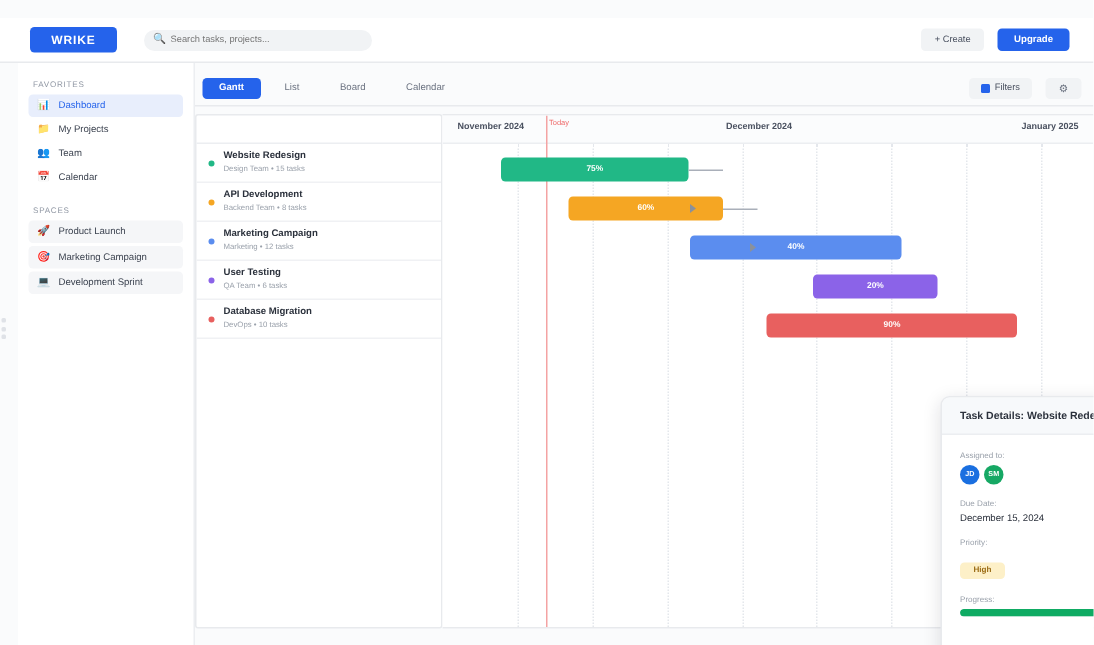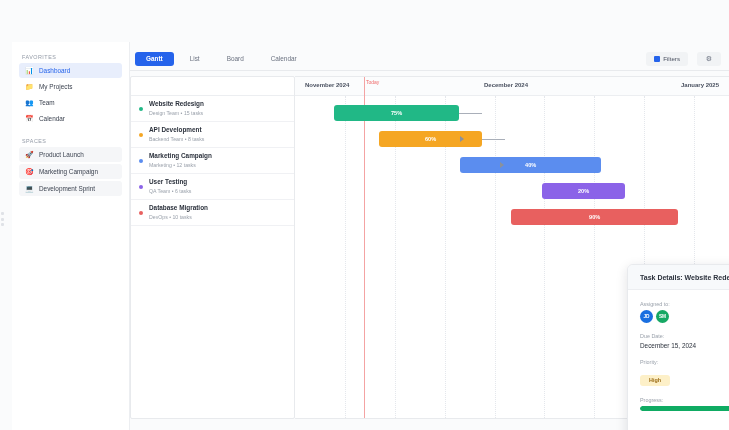--- a/index.html
+++ b/index.html
@@ -245,20 +245,31 @@
     width: 3px; height: 14px;
     display: flex; flex-direction: column; justify-content: space-between;
   }
   .edge-nub i { display: block; height: 3px; background: #dfe2e7; border-radius: 1px; }
 </style>
 </head>
 <body>
 
 <div id="app">
 
+  <div class="topbar">
+    <div class="logo">WRIKE</div>
+    <div class="searchwrap">
+      <span class="search-icon">🔍</span>
+      <input class="search-input" type="text" placeholder="Search tasks, projects..." style="">
+    </div>
+    <div class="topbar-right">
+      <div class="btn-create">+ Create</div>
+      <div class="btn-upgrade">Upgrade</div>
+    </div>
+  </div>
 
   <div class="sidebar">
     <div class="side-section">FAVORITES</div>
 
     <div class="side-item active">
       <span class="side-ico">📊</span>
       <span>Dashboard</span>
     </div>
     <div class="side-item">
       <span class="side-ico">📁</span>

